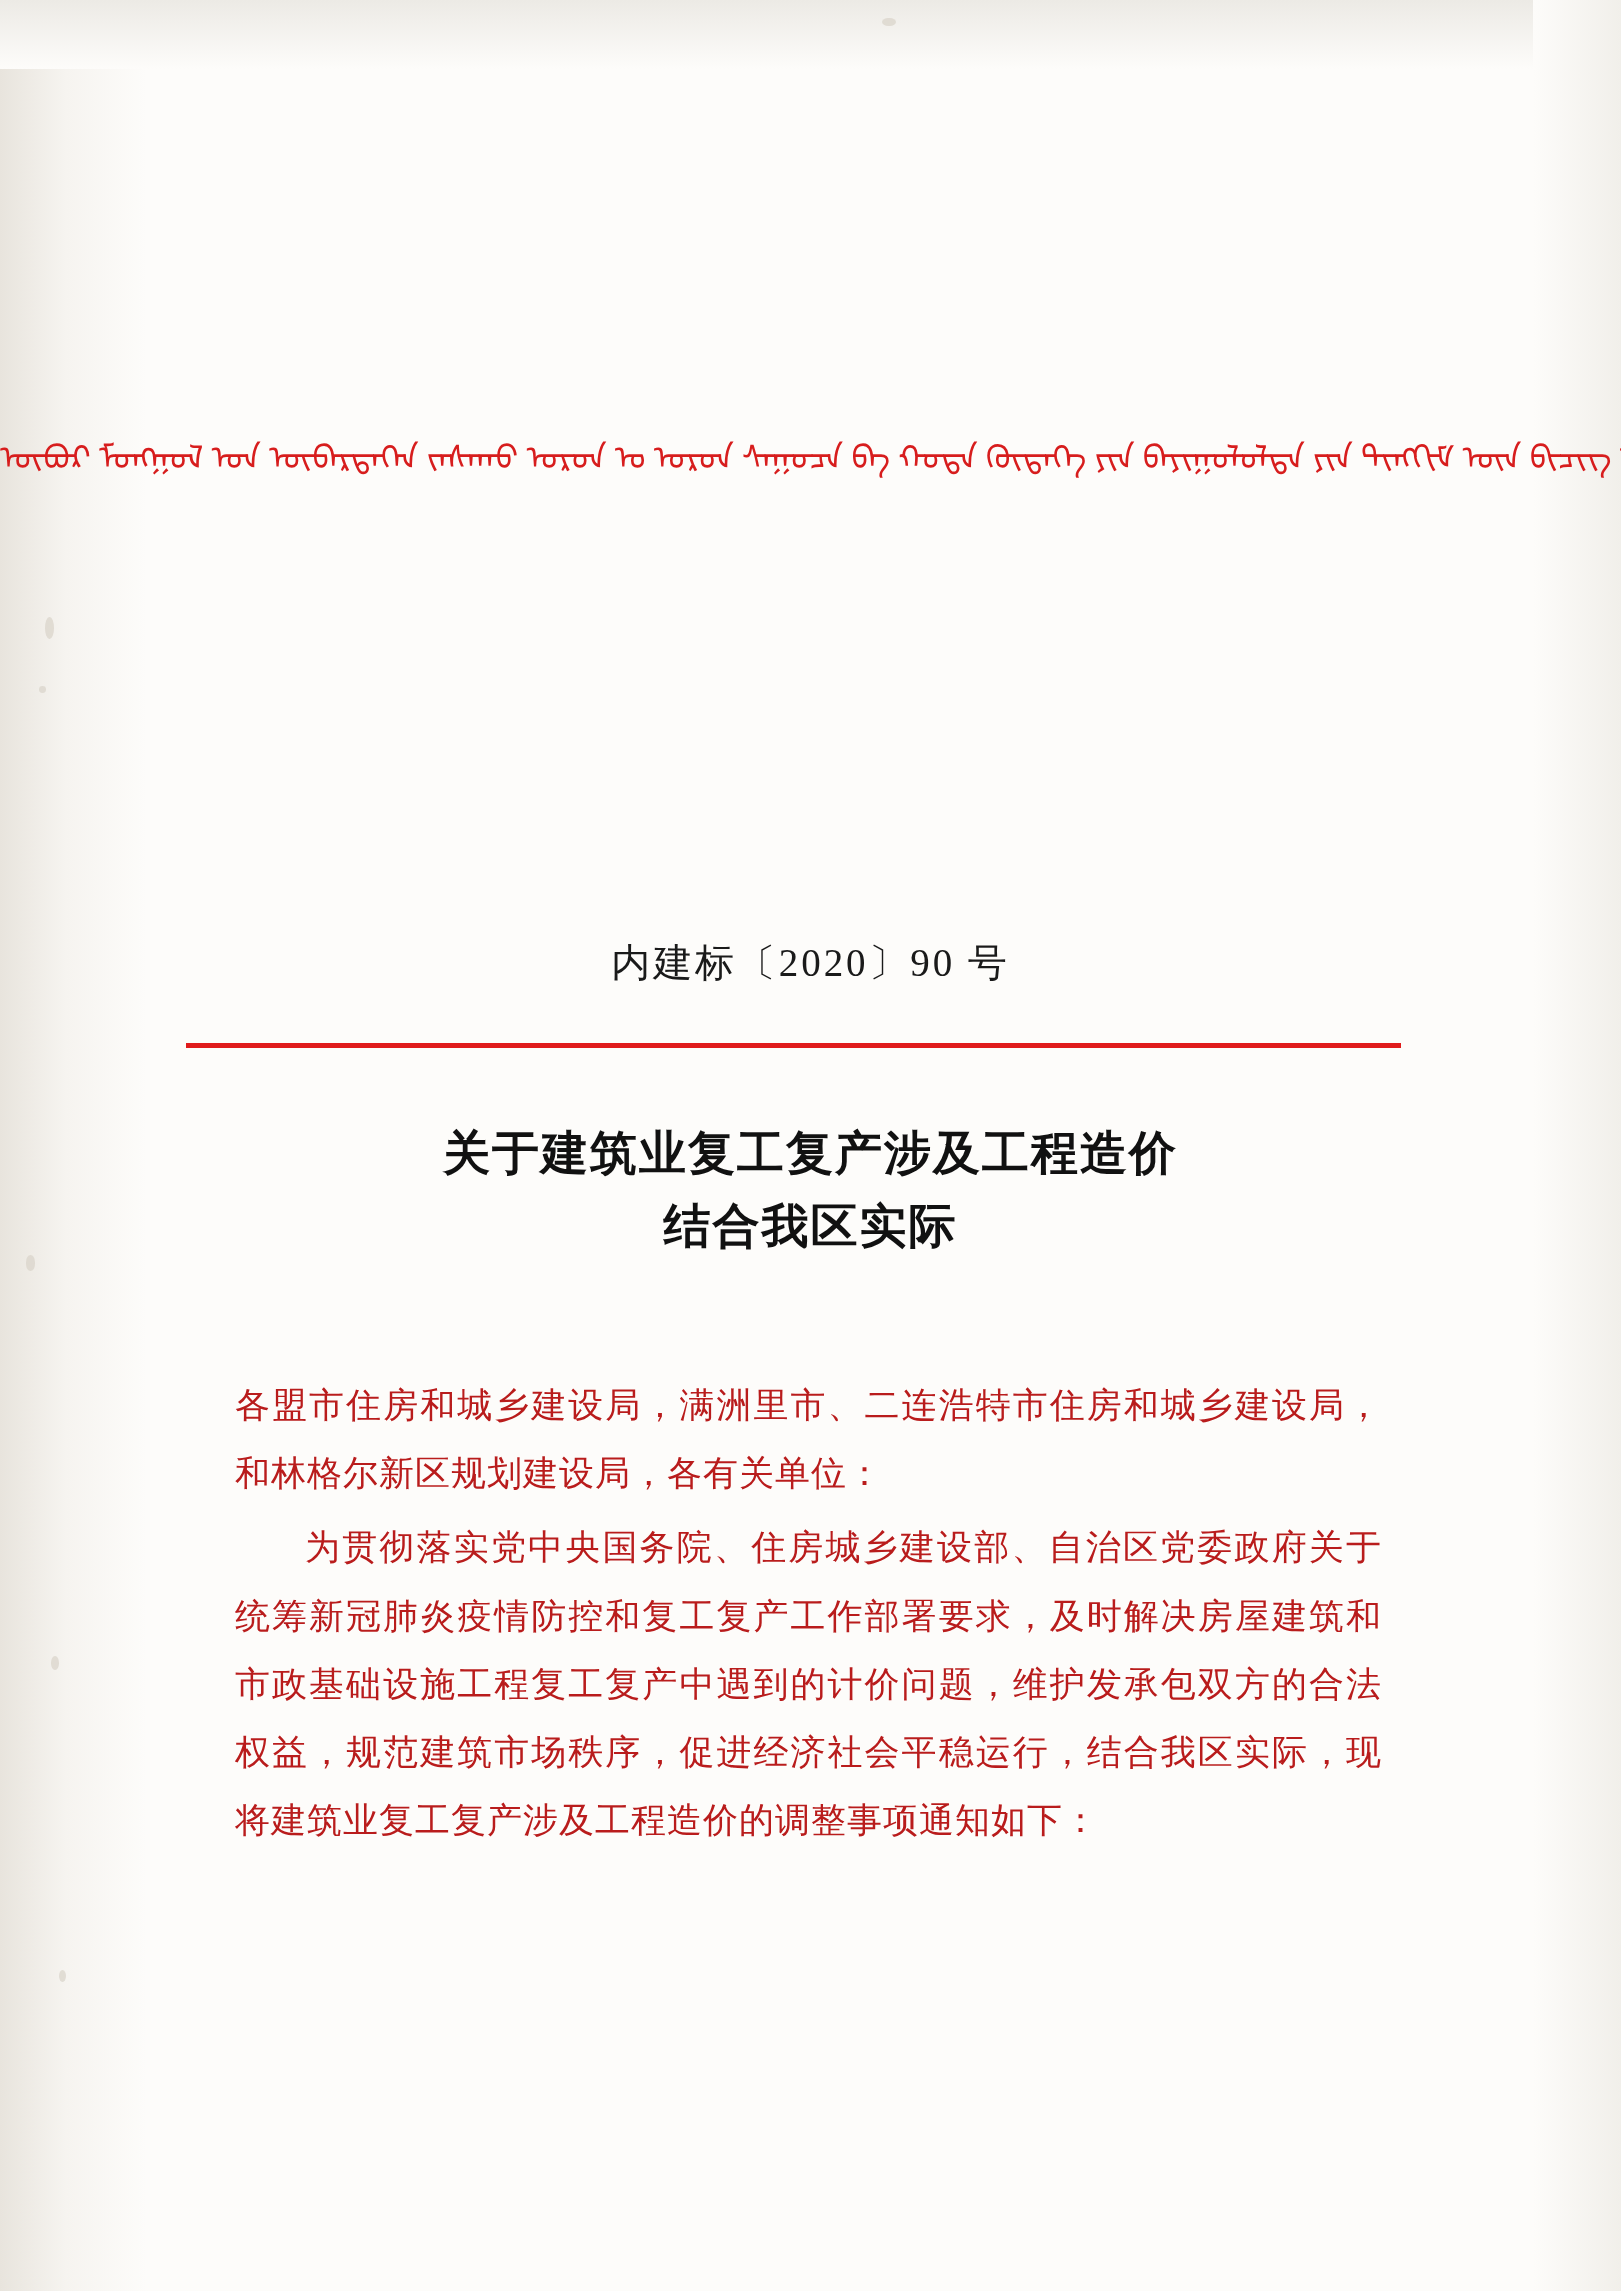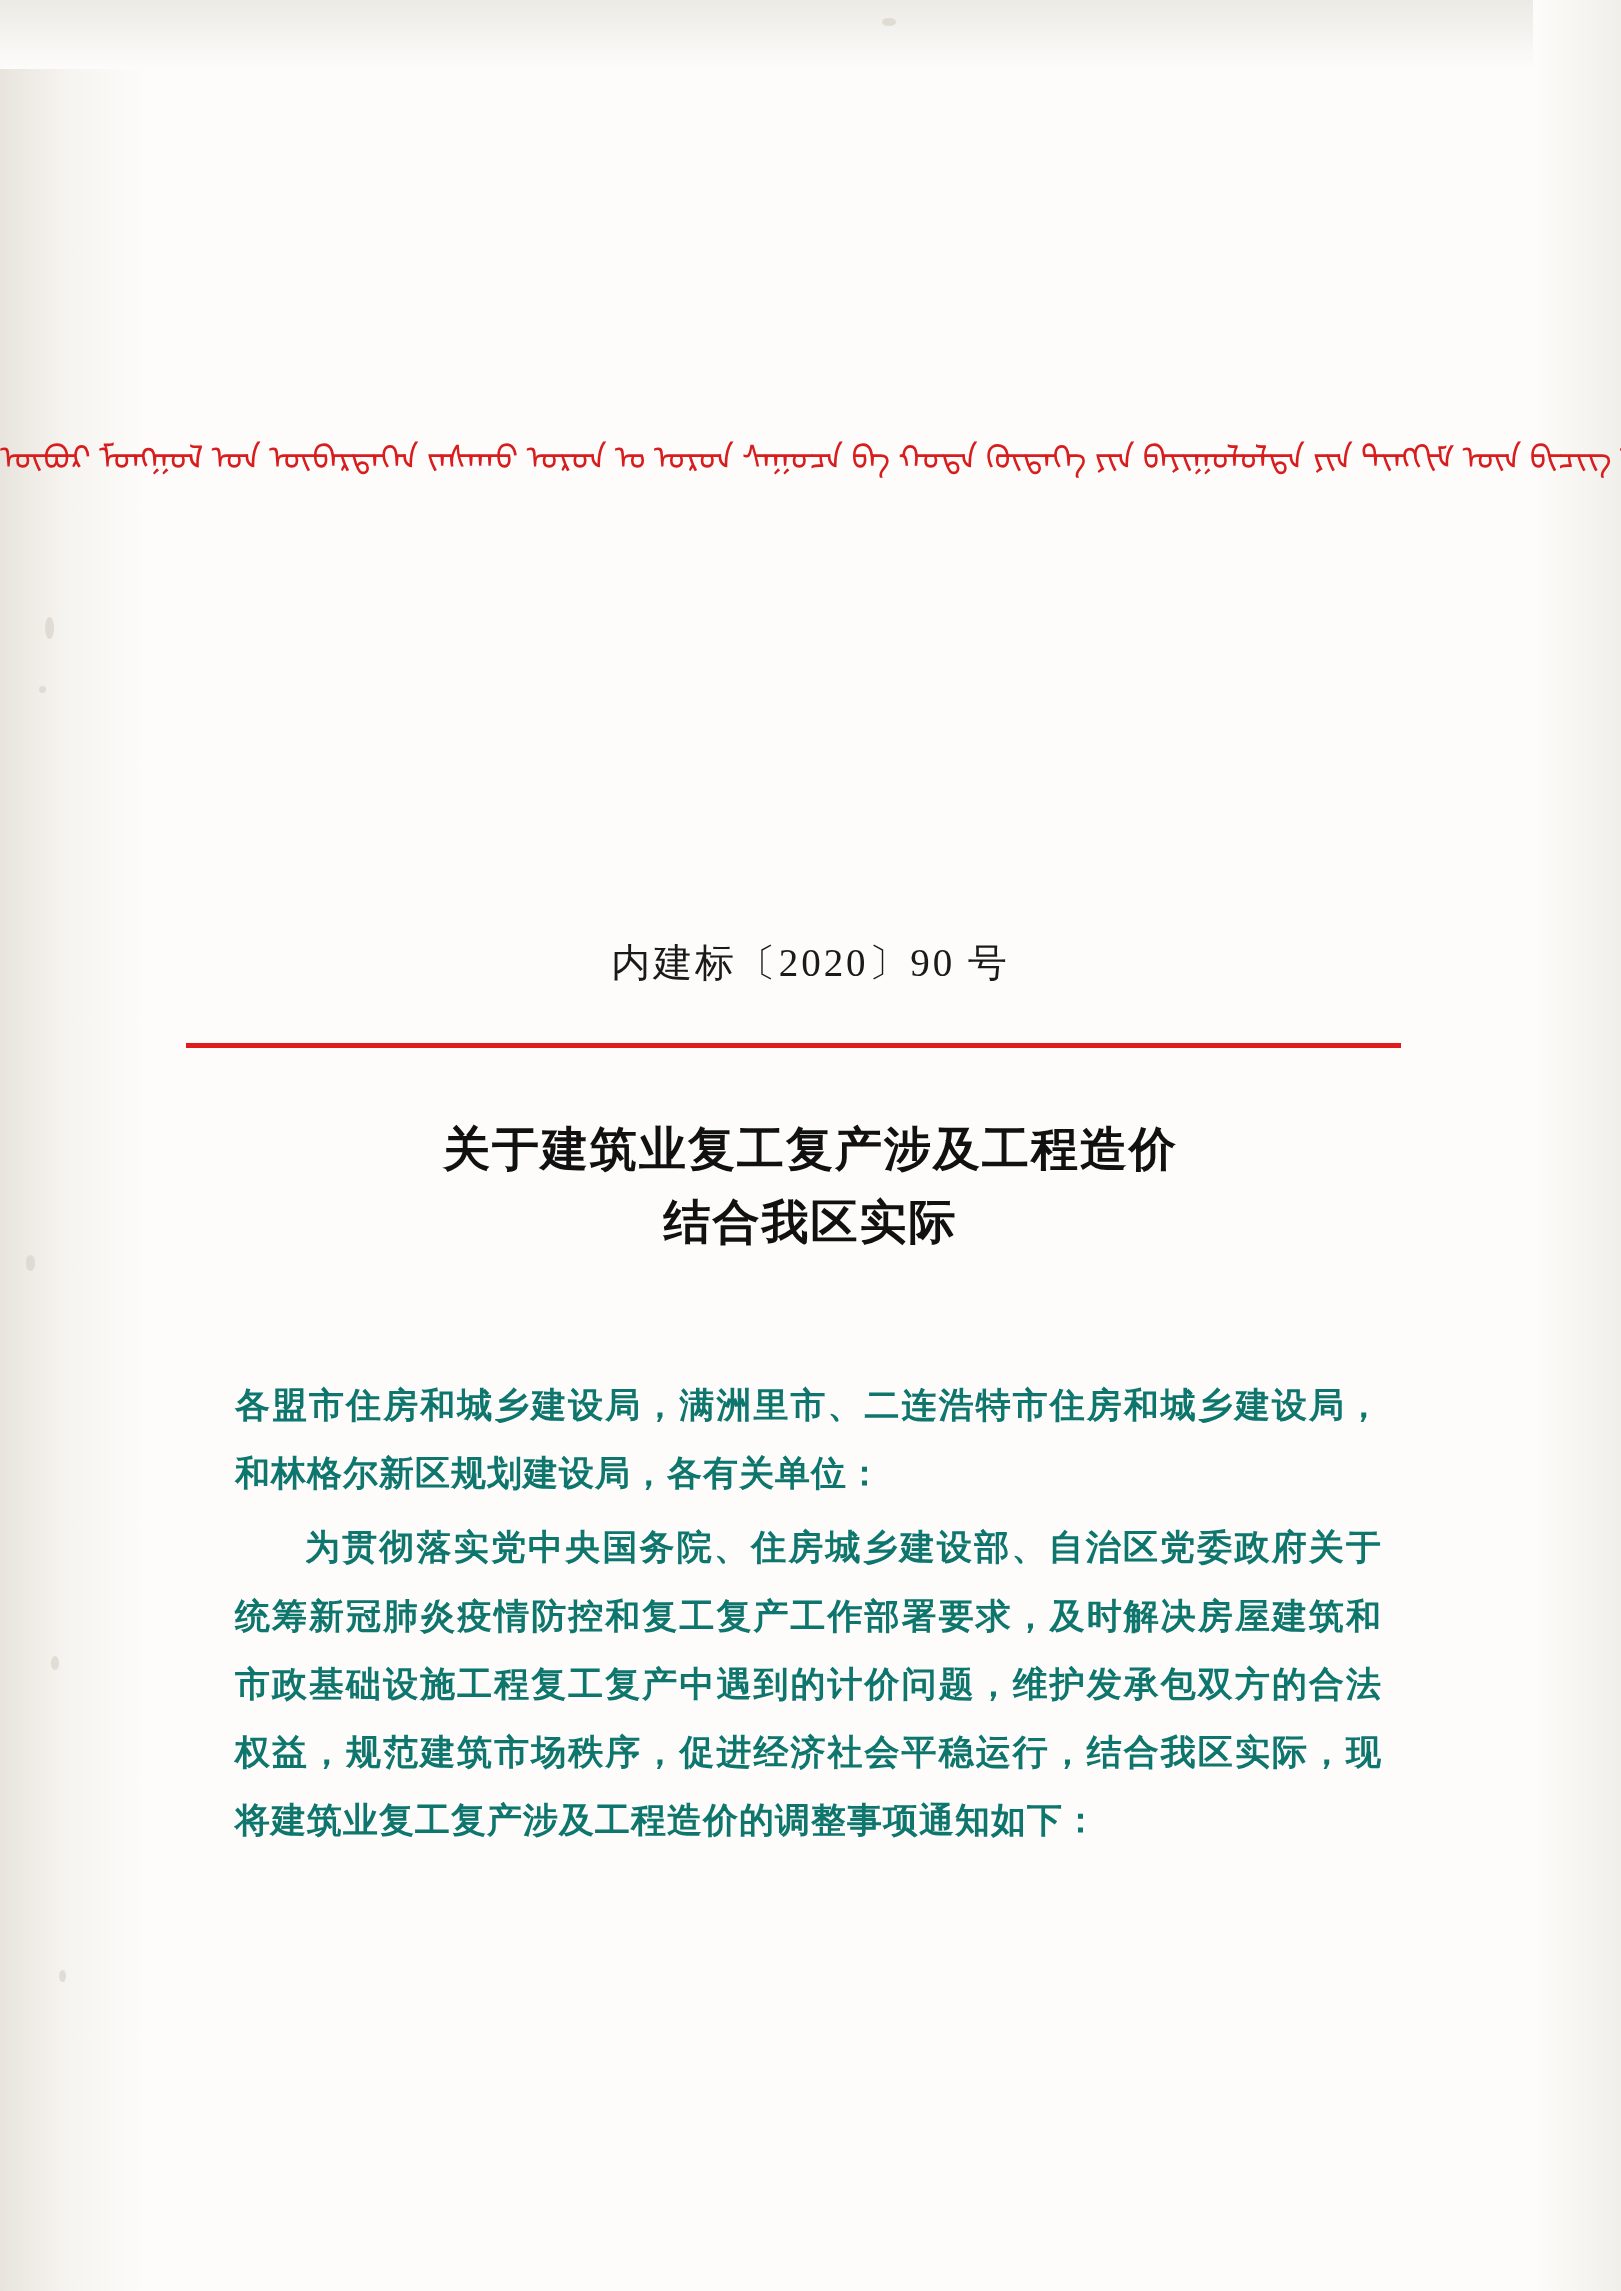--- a/index.html
+++ b/index.html
@@ -112,37 +112,36 @@
     position: absolute;
     top: 1117px;
     left: 0;
     width: 100%;
     text-align: center;
     font-size: 47px;
     font-weight: bold;
     color: #111;
     line-height: 1.55;
     letter-spacing: 2px;
-    font-family: Liberation Mono, monospace;
+    font-family: Liberation Serif, serif;
   }
   .doc-title .line { display: block; }
 
   
   .body-text {
     position: absolute;
     top: 1372px;
     left: 235px;
     width: 1147px;
     font-size: 35px;
     line-height: 1.95;
-    color: #0f766e;
+    color: #b91c1c;
     letter-spacing: 1px;
     text-align: justify;
     font-family: "Liberation Serif", "DejaVu Serif", serif;
-    font-weight: bold;
   }
   .body-text p {
     margin: 0 0 5.9px 0;
   }
   .body-text p.indent {
     text-indent: 2em;
   }
 </style>
 </head>
 <body>

